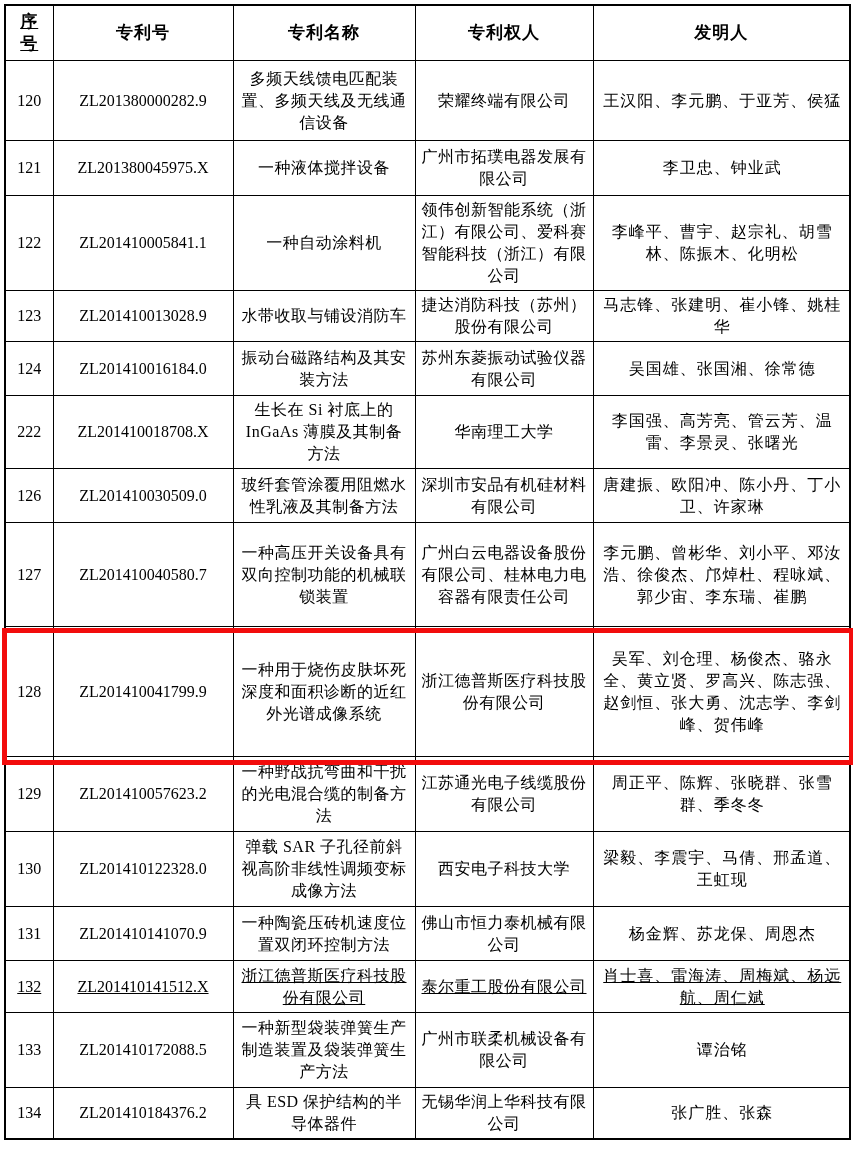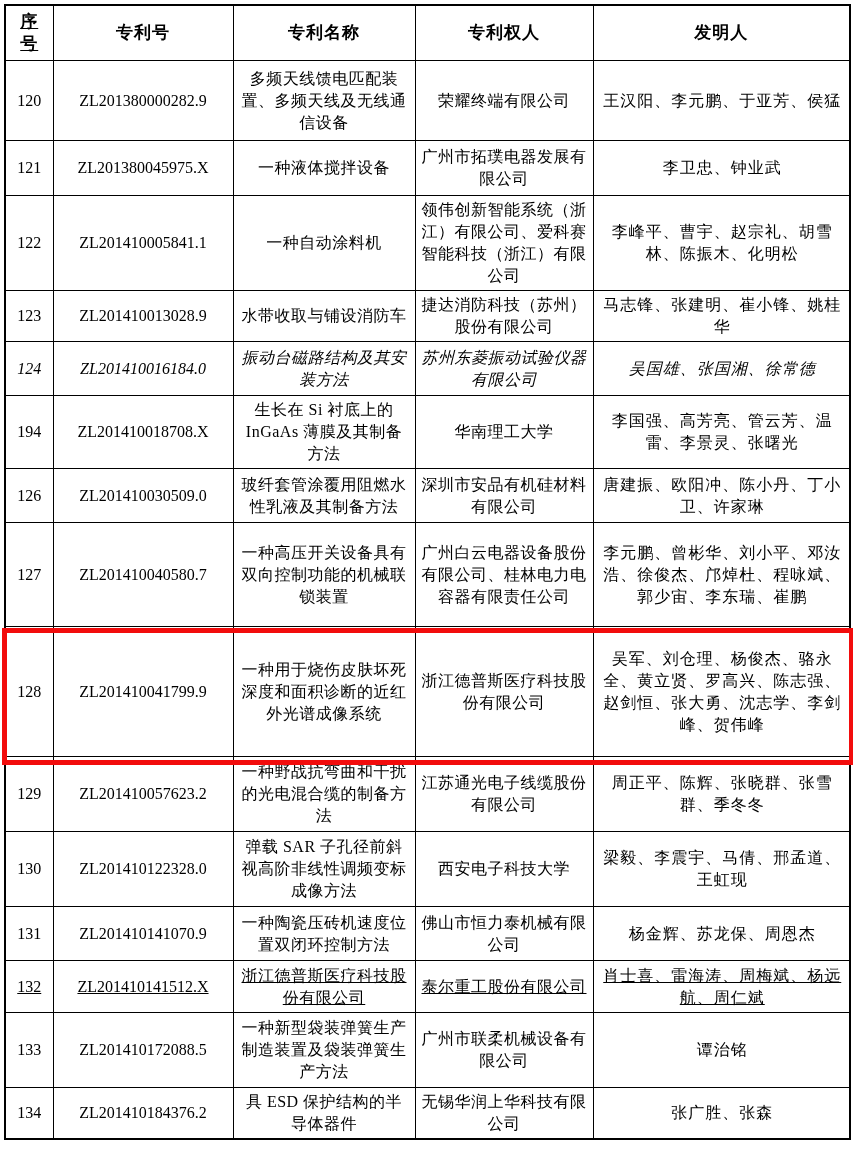--- a/index.html
+++ b/index.html
@@ -56,21 +56,21 @@
   }
   td.cell-inventors {
     letter-spacing: 1px;
     padding-left: 8px;
   }
   
   tbody tr:nth-child(1)  { height: 80px; }
   tbody tr:nth-child(2)  { height: 55px; }
   tbody tr:nth-child(3)  { height: 92px; }
   tbody tr:nth-child(4)  { height: 40px; }
-  tbody tr:nth-child(5)  { height: 54px; font-style: italic; }
+  tbody tr:nth-child(5)  { height: 54px; }
   tbody tr:nth-child(6)  { height: 73px; }
   tbody tr:nth-child(7)  { height: 54px; }
   tbody tr:nth-child(8)  { height: 104px; }
   tbody tr:nth-child(9)  { height: 130px; }
   tbody tr:nth-child(10) { height: 75px; }
   tbody tr:nth-child(11) { height: 75px; }
   tbody tr:nth-child(12) { height: 54px; margin-left: 32px; }
   tbody tr:nth-child(13) { height: 52px; text-decoration: underline; }
   tbody tr:nth-child(14) { height: 75px; }
   tbody tr:nth-child(15) { height: 50px; }
@@ -133,21 +133,21 @@
           <td class="cell-inventors">马志锋、张建明、崔小锋、姚桂华</td>
         </tr>
         <tr>
           <td class="cell-serial">124</td>
           <td class="cell-patent-number">ZL201410016184.0</td>
           <td class="cell-patent-title">振动台磁路结构及其安装方法</td>
           <td class="cell-patentee">苏州东菱振动试验仪器有限公司</td>
           <td class="cell-inventors">吴国雄、张国湘、徐常德</td>
         </tr>
         <tr>
-          <td class="cell-serial">194</td>
+          <td class="cell-serial">222</td>
           <td class="cell-patent-number">ZL201410018708.X</td>
           <td class="cell-patent-title">生长在 Si 衬底上的 InGaAs 薄膜及其制备方法</td>
           <td class="cell-patentee">华南理工大学</td>
           <td class="cell-inventors">李国强、高芳亮、管云芳、温雷、李景灵、张曙光</td>
         </tr>
         <tr>
           <td class="cell-serial">126</td>
           <td class="cell-patent-number">ZL201410030509.0</td>
           <td class="cell-patent-title">玻纤套管涂覆用阻燃水性乳液及其制备方法</td>
           <td class="cell-patentee">深圳市安品有机硅材料有限公司</td>

